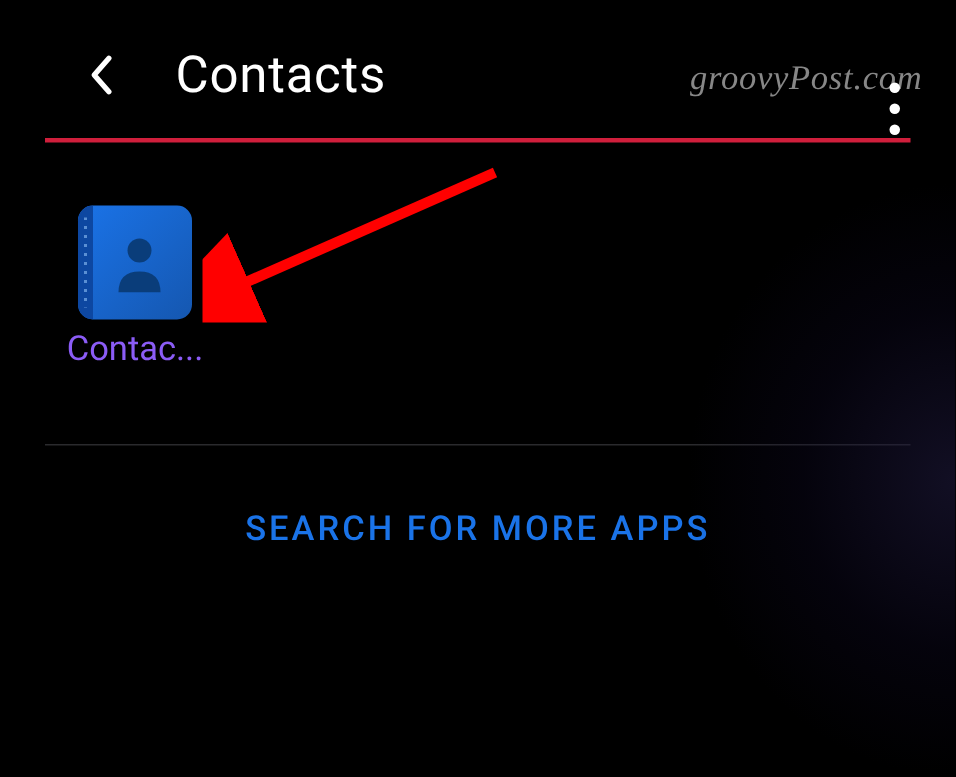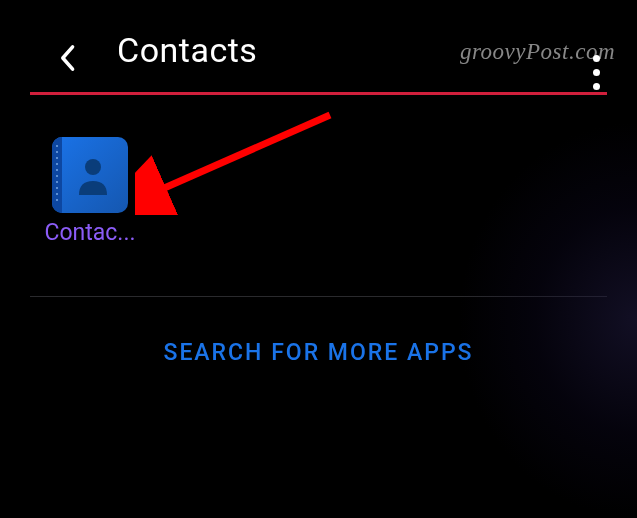--- a/index.html
+++ b/index.html
@@ -19,21 +19,21 @@
       position: absolute;
       right: 0;
       top: 120px;
       width: 180px;
       height: 400px;
       background: radial-gradient(ellipse at 100% 50%, rgba(30, 25, 60, 0.6) 0%, rgba(15, 10, 40, 0.3) 40%, transparent 70%);
       pointer-events: none;
     }
     .header {
       display: flex;
-      align-items: flex-end;
+      align-items: center;
       padding: 30px 30px 20px 55px;
       position: relative;
     }
     .back-btn {
       width: 24px;
       height: 24px;
       display: flex;
       align-items: center;
       justify-content: center;
       cursor: pointer;

